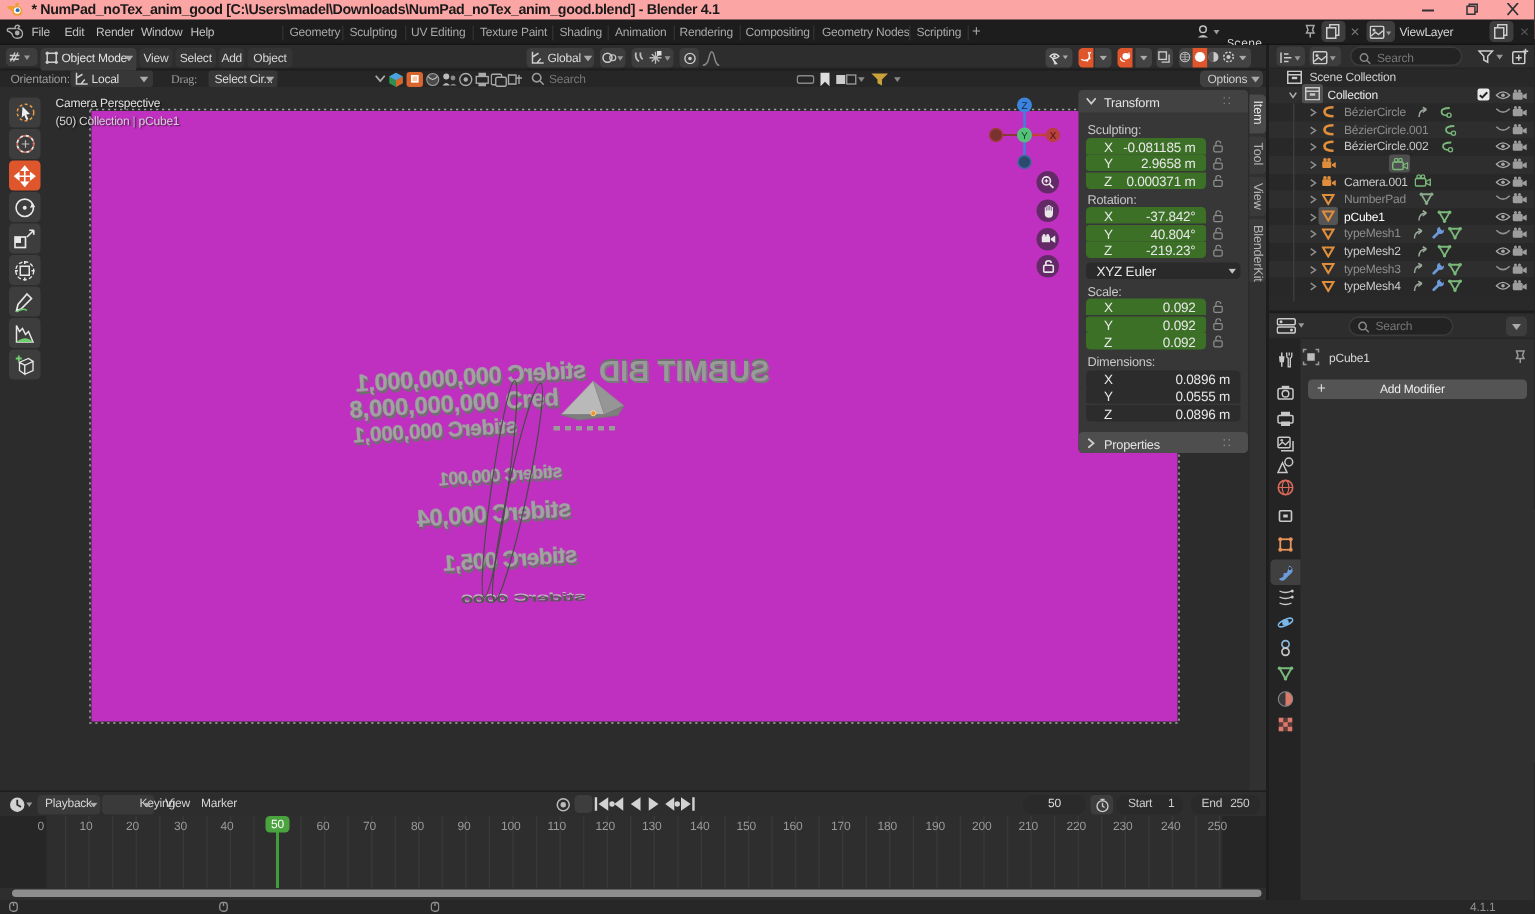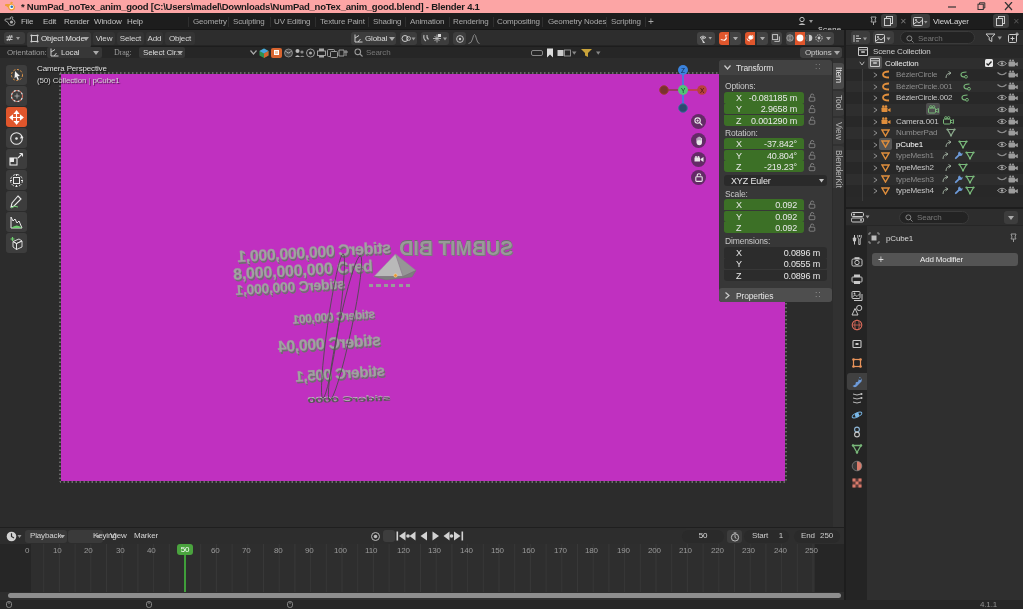--- a/index.html
+++ b/index.html
@@ -442,32 +442,32 @@
 </div>
 
 <div class="abs" style="left:719px;top:60px;width:113px;height:242px;background:#373737;border-radius:3px;font-size:8.5px;">
   <div class="abs" style="left:0;top:0;width:113px;height:15px;background:#424242;border-radius:3px 3px 0 0;">
     <svg class="abs" style="left:5px;top:5px;" width="7" height="5" viewBox="0 0 7 5">
         <path d="M0.5 0.5 L3.5 4 L6.5 0.5" stroke="#ccc" stroke-width="1.2" fill="none"></path>
       </svg>
     <span class="abs" style="left:17px;top:3px;color:#e4e4e4;">Transform</span>
     <span class="abs" style="left:96px;top:1px;color:#888;letter-spacing:1px;">::</span>
   </div>
-  <span class="abs" style="left:6px;top:21px;color:#c8c8c8;">Options:</span>
+  <span class="abs" style="left:6px;top:21px;color:#c8c8c8;">Sculpting:</span>
   <div class="fld" style="left:5px;top:31.5px;width:80px;height:11px;background:#3c7026;border-radius:3px 3px 0 0;">
       <span class="lab">X</span>
       <span class="val">-0.081185 m</span>
     </div>
   <div class="fld" style="left:5px;top:43px;width:80px;height:11px;background:#3c7026;">
       <span class="lab">Y</span>
       <span class="val">2.9658 m</span>
     </div>
   <div class="fld" style="left:5px;top:54.5px;width:80px;height:11px;background:#3c7026;border-radius:0 0 3px 3px;">
       <span class="lab">Z</span>
-      <span class="val">0.001290 m</span>
+      <span class="val">0.000371 m</span>
     </div>
   <span class="abs" style="left:6px;top:68px;color:#c8c8c8;">Rotation:</span>
   <div class="fld" style="left:5px;top:78px;width:80px;height:11px;background:#3c7026;border-radius:3px 3px 0 0;">
       <span class="lab">X</span>
       <span class="val">-37.842°</span>
     </div>
   <div class="fld" style="left:5px;top:89.5px;width:80px;height:11px;background:#3c7026;">
       <span class="lab">Y</span>
       <span class="val">40.804°</span>
     </div>

